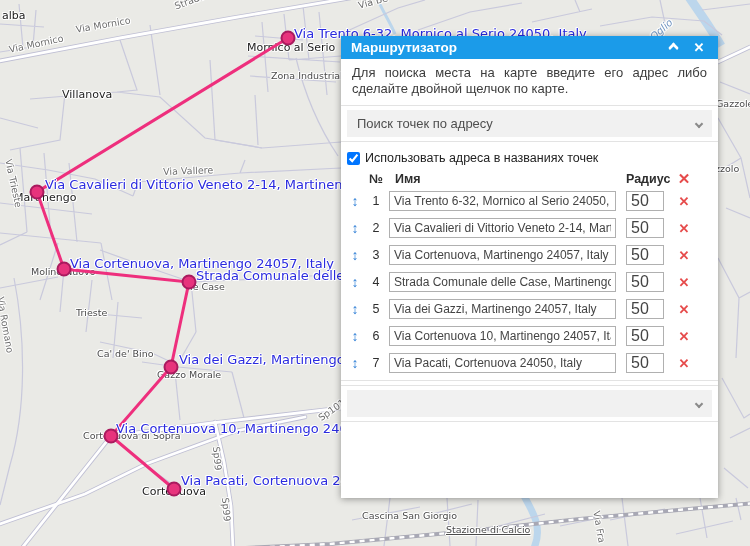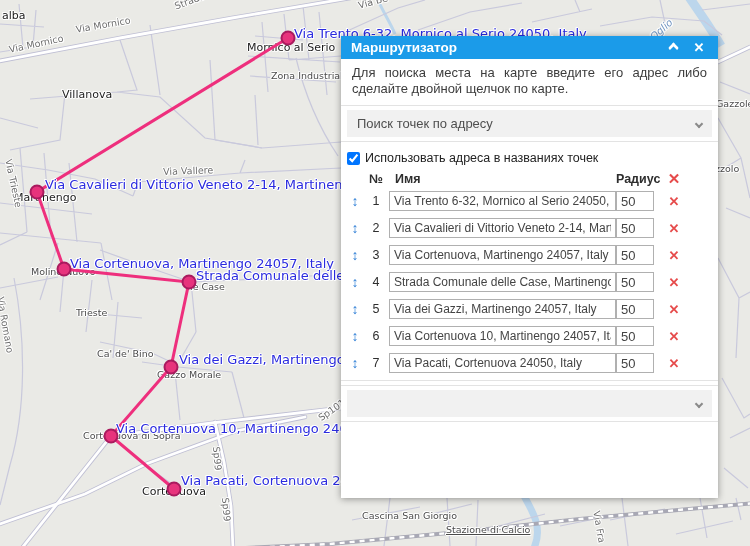--- a/index.html
+++ b/index.html
@@ -39,29 +39,29 @@
   .section-bar .chev { color:#8a8a8a; width:6px; height:6px; }
   #chk-row { display:flex; align-items:center; gap:5px; padding:5px 6px 3px; }
   #chk-row label { font-size:12.5px; color:#222; }
   .tbl { padding:0 6px; }
   .trow { display:flex; align-items:center; margin-bottom:7px; }
   .trow.head { margin:2px 0 3px; font-weight:bold; font-size:12.5px; color:#2e2e2e; }
   .c-drag { width:16px; text-align:center; }
   .c-num  { width:26px; text-align:center; font-size:12.5px; color:#2e2e2e; }
   .c-name { width:227px; }
   .c-name.hd { text-align:left; padding-left:6px; }
-  .c-rad  { width:38px; text-align:center; }
+  .c-rad  { width:38px; margin-left:10px; text-align:center; }
   .c-del  { width:24px; margin-left:8px; text-align:center; }
   .drag-ico { color:#2f7fd6; font-size:14px; font-weight:bold; line-height:1; cursor:grab; }
   .del-x { color:#e64b4b; font-size:13px; font-weight:bold; cursor:pointer; }
   .del-x.big { font-size:15px; }
   .txt-in { width:100%; height:20px; border:1px solid #b0b0b0; background:#fff; font-family:"Liberation Sans",sans-serif;
     font-size:12px; color:#444; padding:0 4px; }
   .rad-in { width:38px; height:20px; border:1px solid #b0b0b0; font-family:"Liberation Sans",sans-serif;
-    font-size:13px; color:#444; padding:0 4px; }
+    font-size:16px; color:#444; padding:0 4px; }
 </style>
 </head>
 <body>
 
 <div id="stage">
 
   <svg id="map-base" width="750" height="546" viewBox="0 0 750 546">
 
     <g stroke="#bcd6ec" fill="none">
       <path d="M687,-6 C699,12 711,28 721,46" stroke-width="9"></path>

